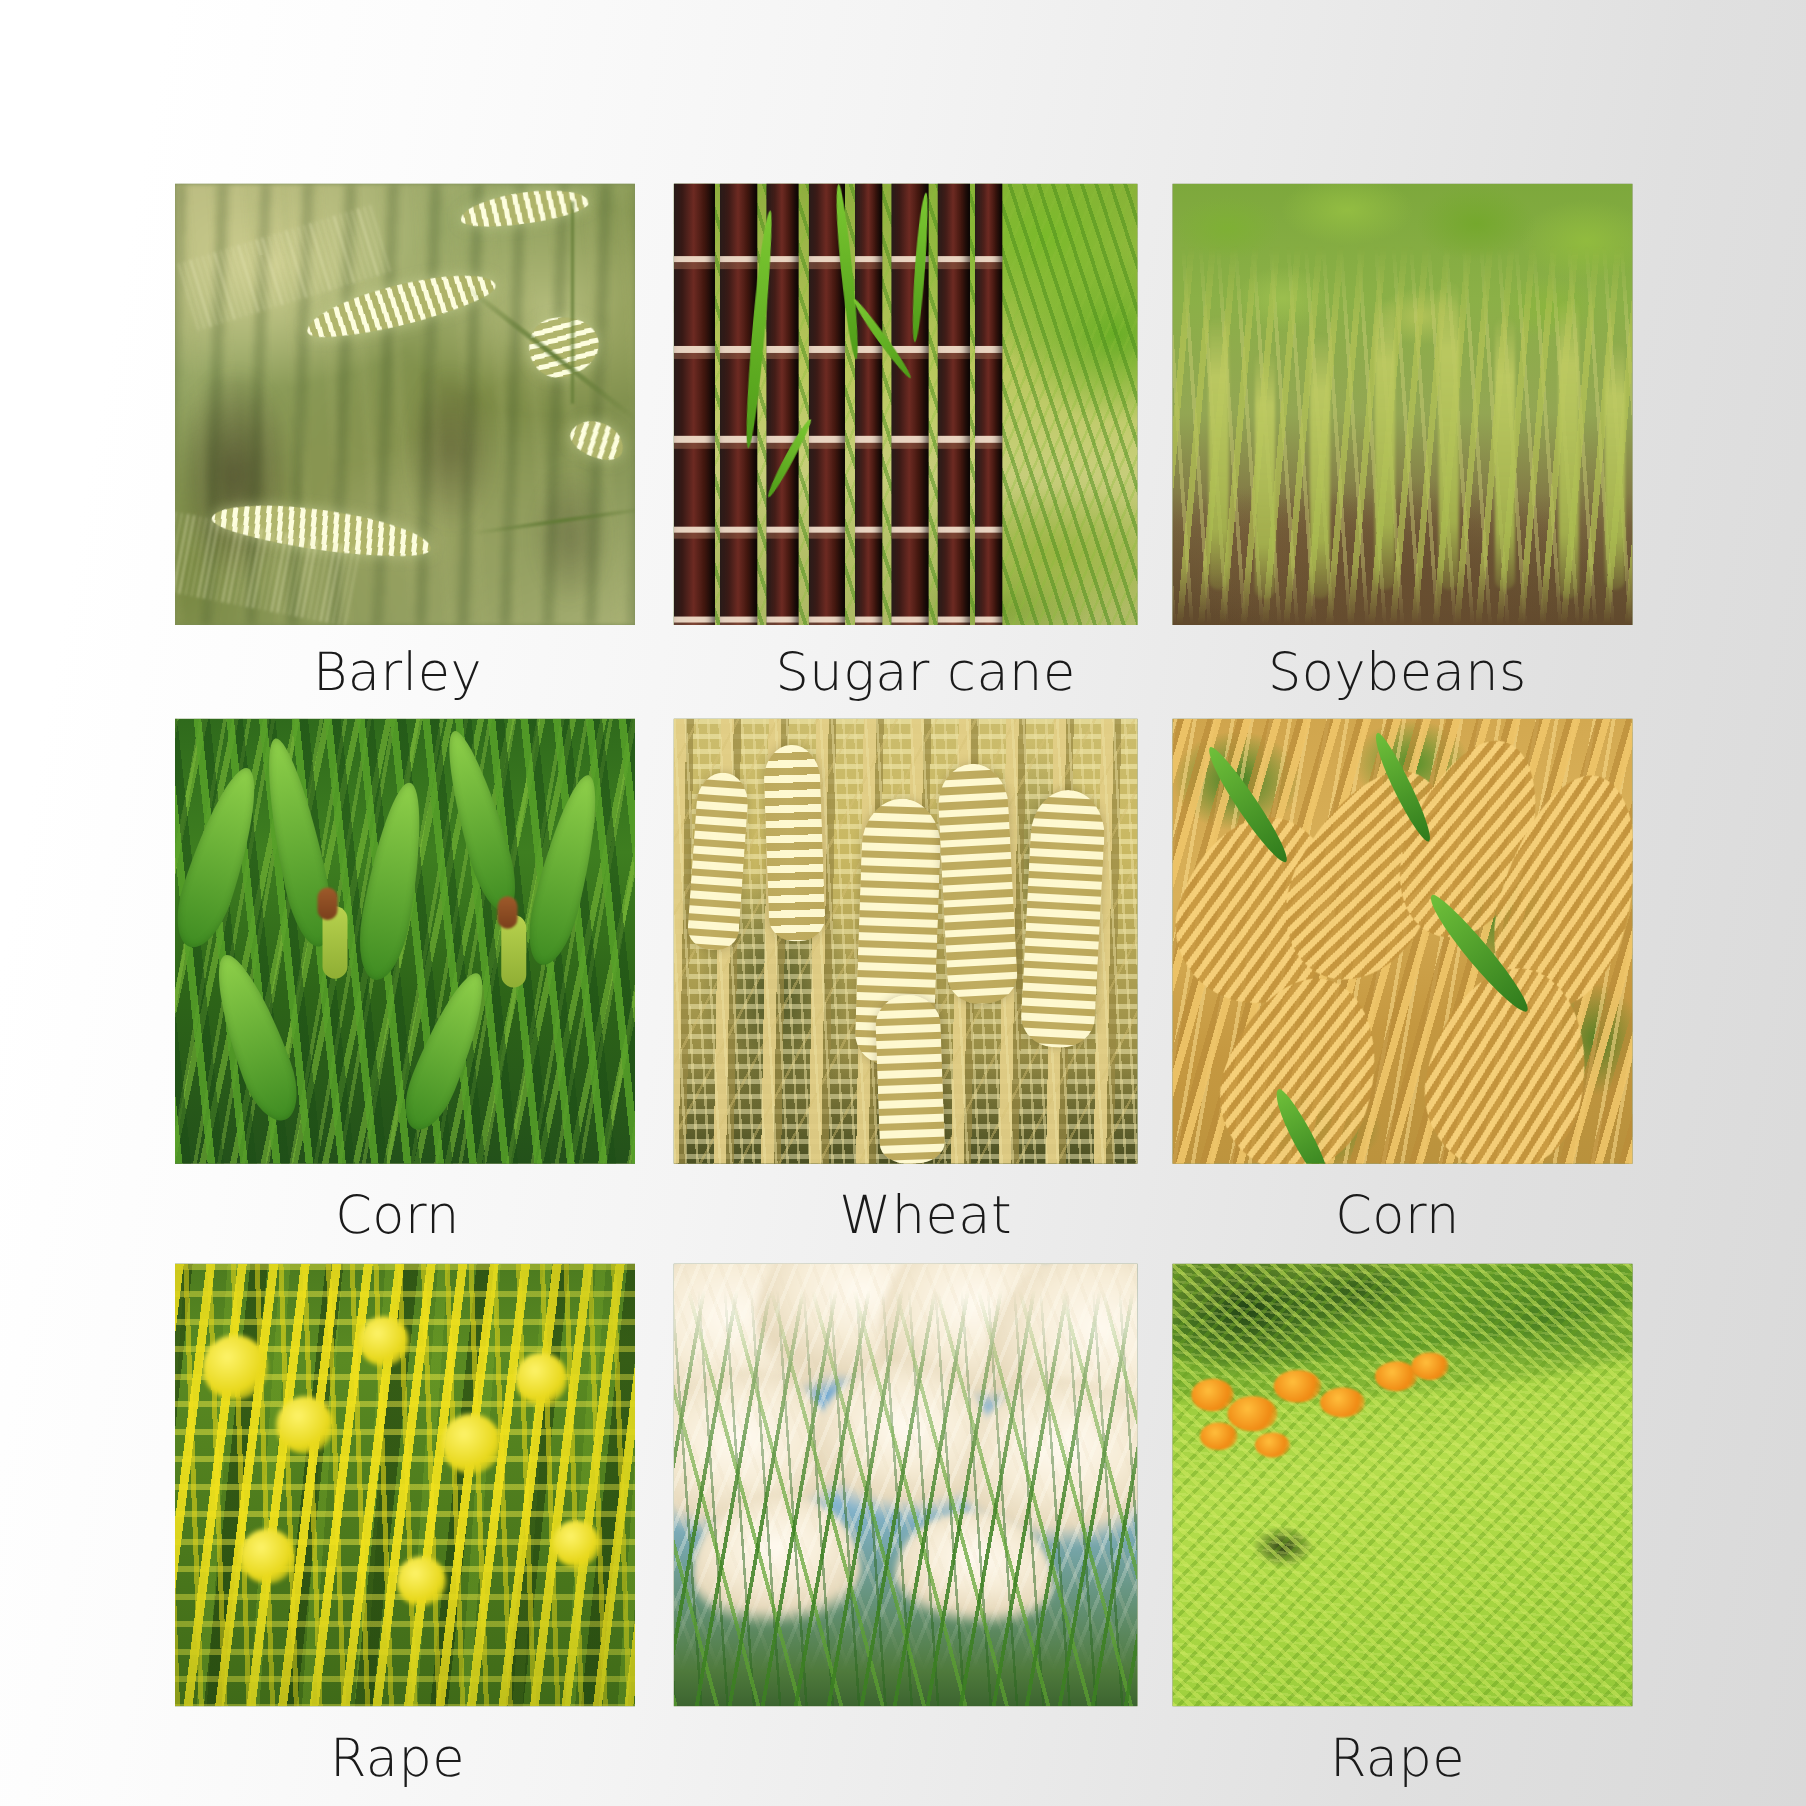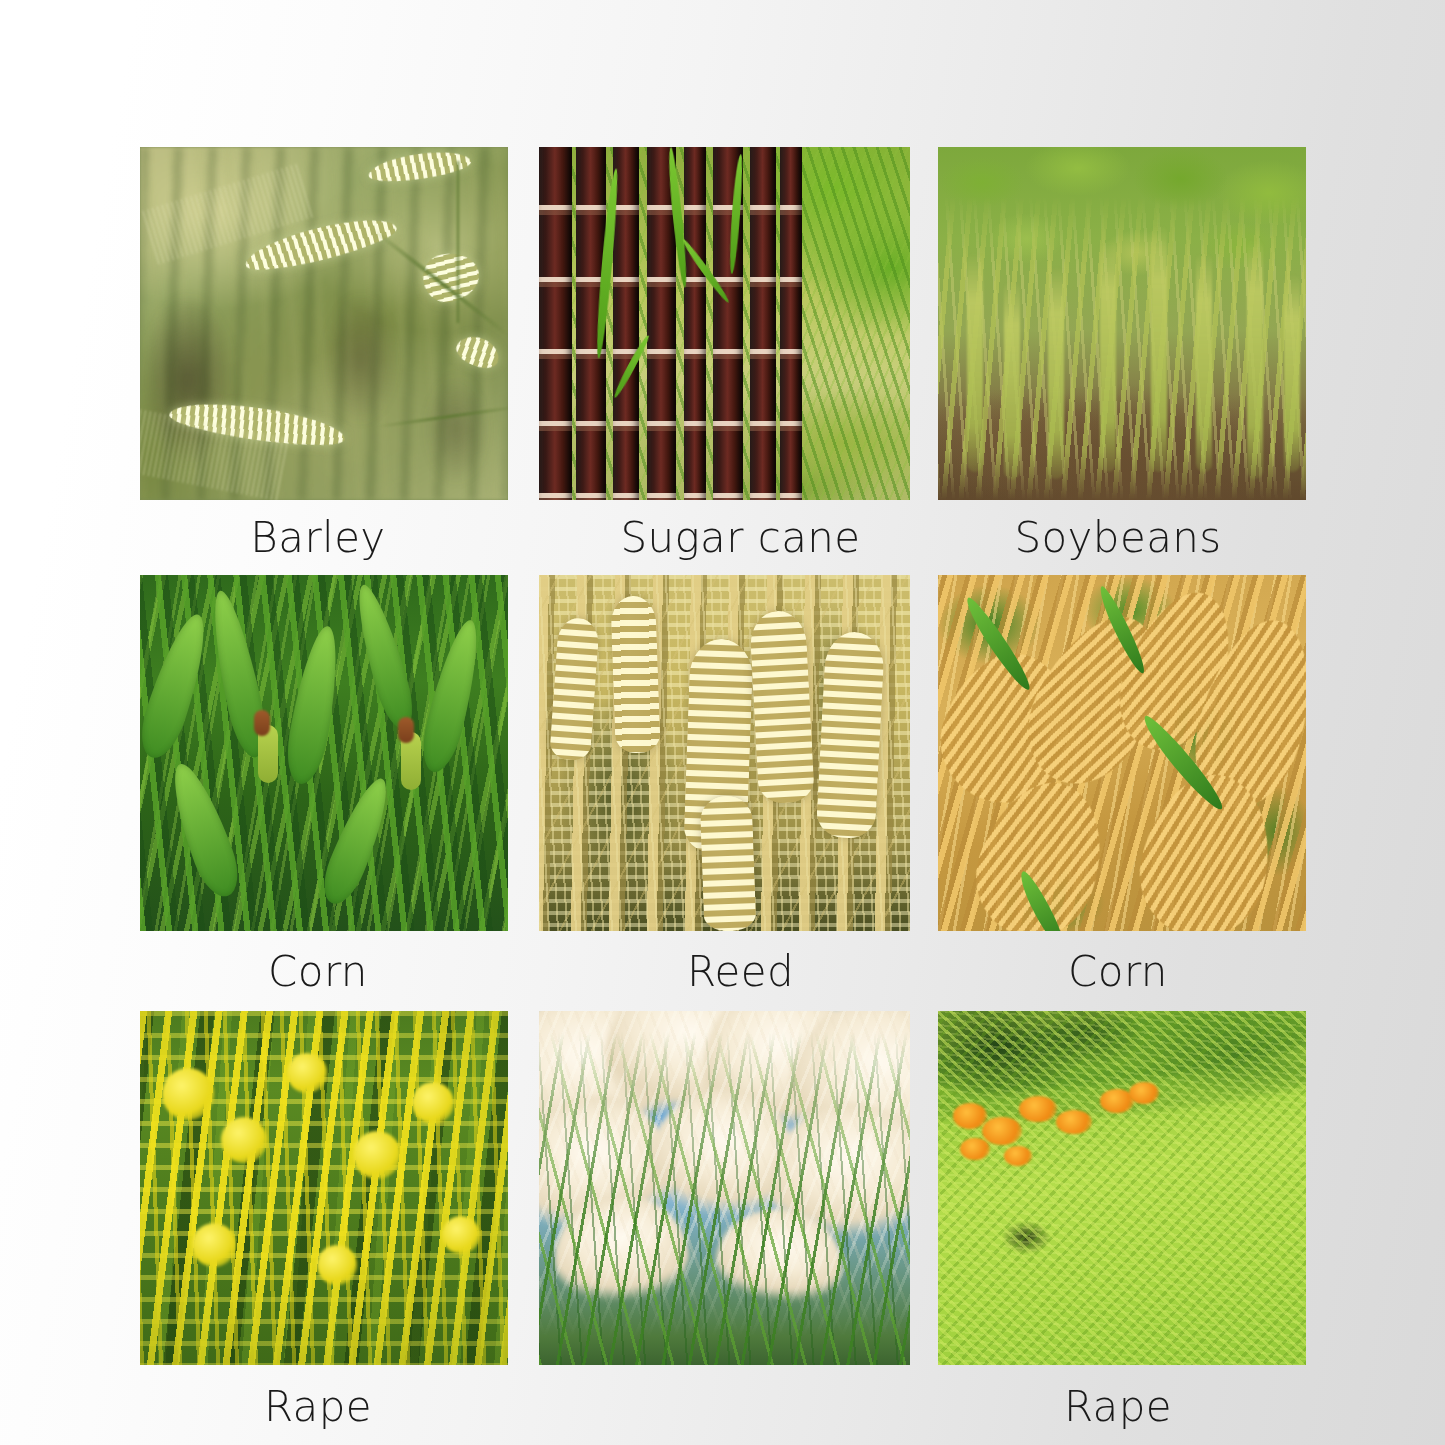--- a/index.html
+++ b/index.html
@@ -552,21 +552,21 @@
         <div class="lyr wheat-dark"></div>
         <div class="lyr wheat-heads"></div>
         <div class="lyr wheat-awns"></div>
         <div class="wheat-head" style="left:40%;top:18%;width:17%;height:60%;transform:rotate(2deg);"></div>
         <div class="wheat-head" style="left:58%;top:10%;width:15%;height:54%;transform:rotate(-3deg);"></div>
         <div class="wheat-head" style="left:76%;top:16%;width:16%;height:58%;transform:rotate(3deg);"></div>
         <div class="wheat-head" style="left:20%;top:6%;width:12%;height:44%;transform:rotate(-2deg);"></div>
         <div class="wheat-head" style="left:4%;top:12%;width:11%;height:40%;transform:rotate(4deg);"></div>
         <div class="wheat-head" style="left:44%;top:62%;width:14%;height:38%;transform:rotate(-2deg);"></div>
       </div>
-      <div class="caption">Reed</div>
+      <div class="caption">Wheat</div>
     </div>
 
     <div class="cell r2 c3">
       <div class="thumb">
         <div class="lyr rice-bg"></div>
         <div class="lyr rice-green"></div>
         <div class="lyr rice-panicles"></div>
         <div class="rice-droop" style="left:2%;top:22%;width:34%;height:42%;transform:rotate(18deg);"></div>
         <div class="rice-droop" style="left:28%;top:10%;width:30%;height:50%;transform:rotate(28deg);"></div>
         <div class="rice-droop" style="left:52%;top:4%;width:26%;height:46%;transform:rotate(22deg);"></div>

